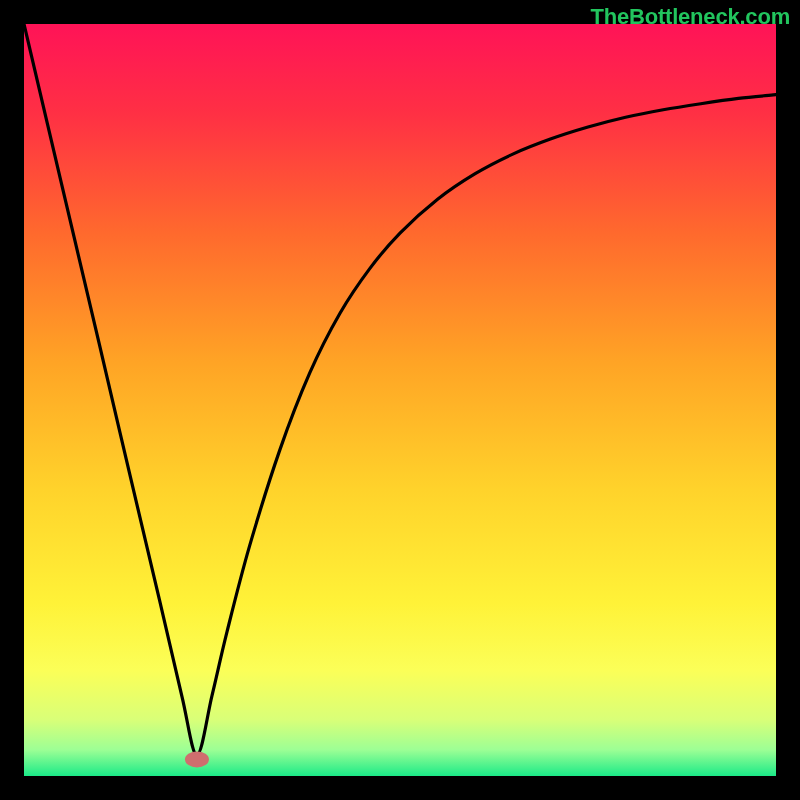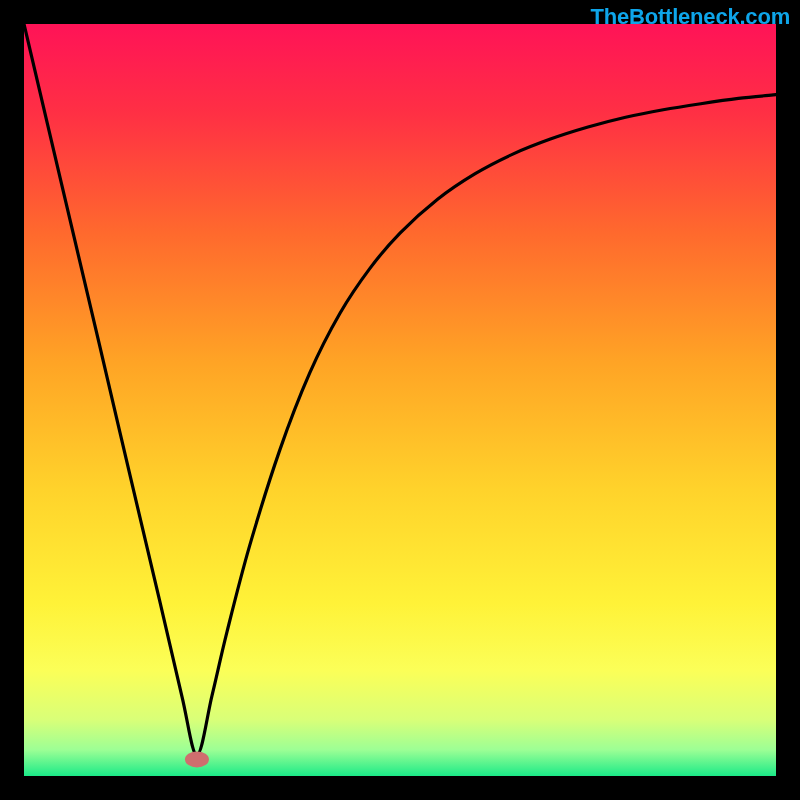--- a/index.html
+++ b/index.html
@@ -16,21 +16,21 @@
     left: 24px;
     top: 24px;
     width: 752px;
     height: 752px;
     background: #000;
   }
   .attribution {
     position: absolute;
     top: 4px;
     right: 10px;
-    color: #0ea5e9;
+    color: #22c55e;
     font-size: 22px;
     font-weight: 600;
     letter-spacing: -0.2px;
     z-index: 10;
   }
   svg {
     display: block;
   }
 </style>
 </head>

